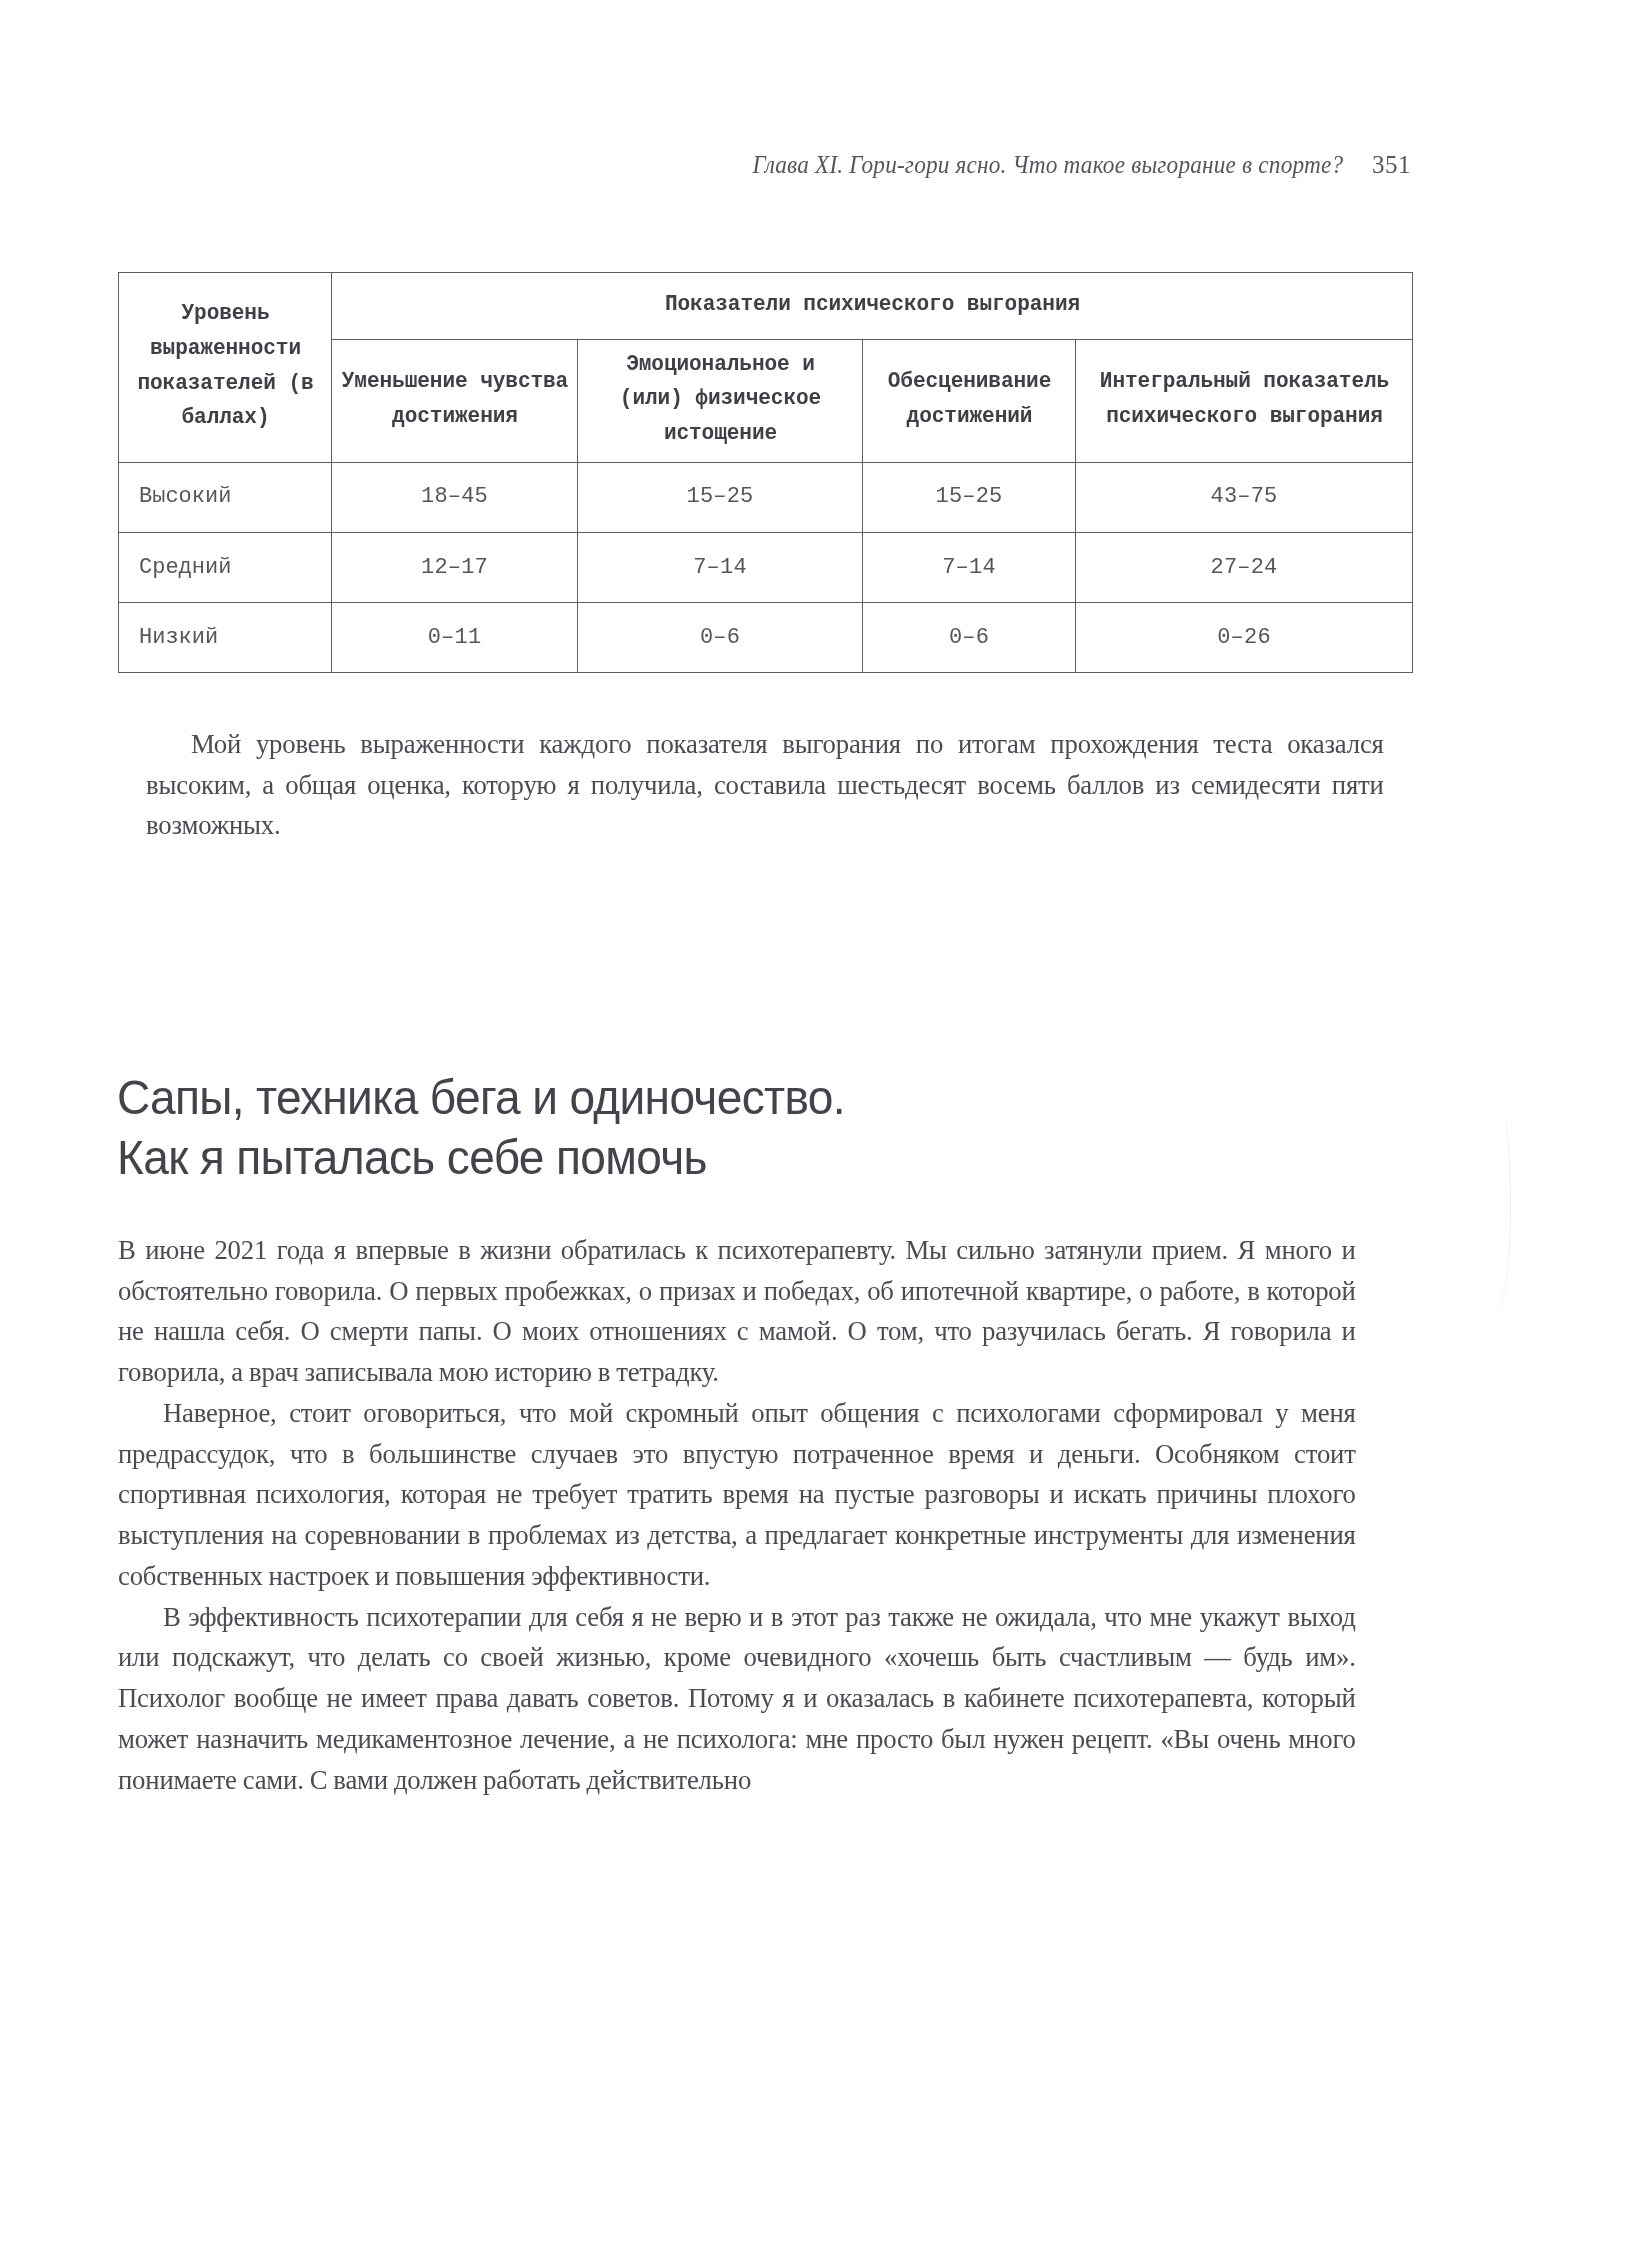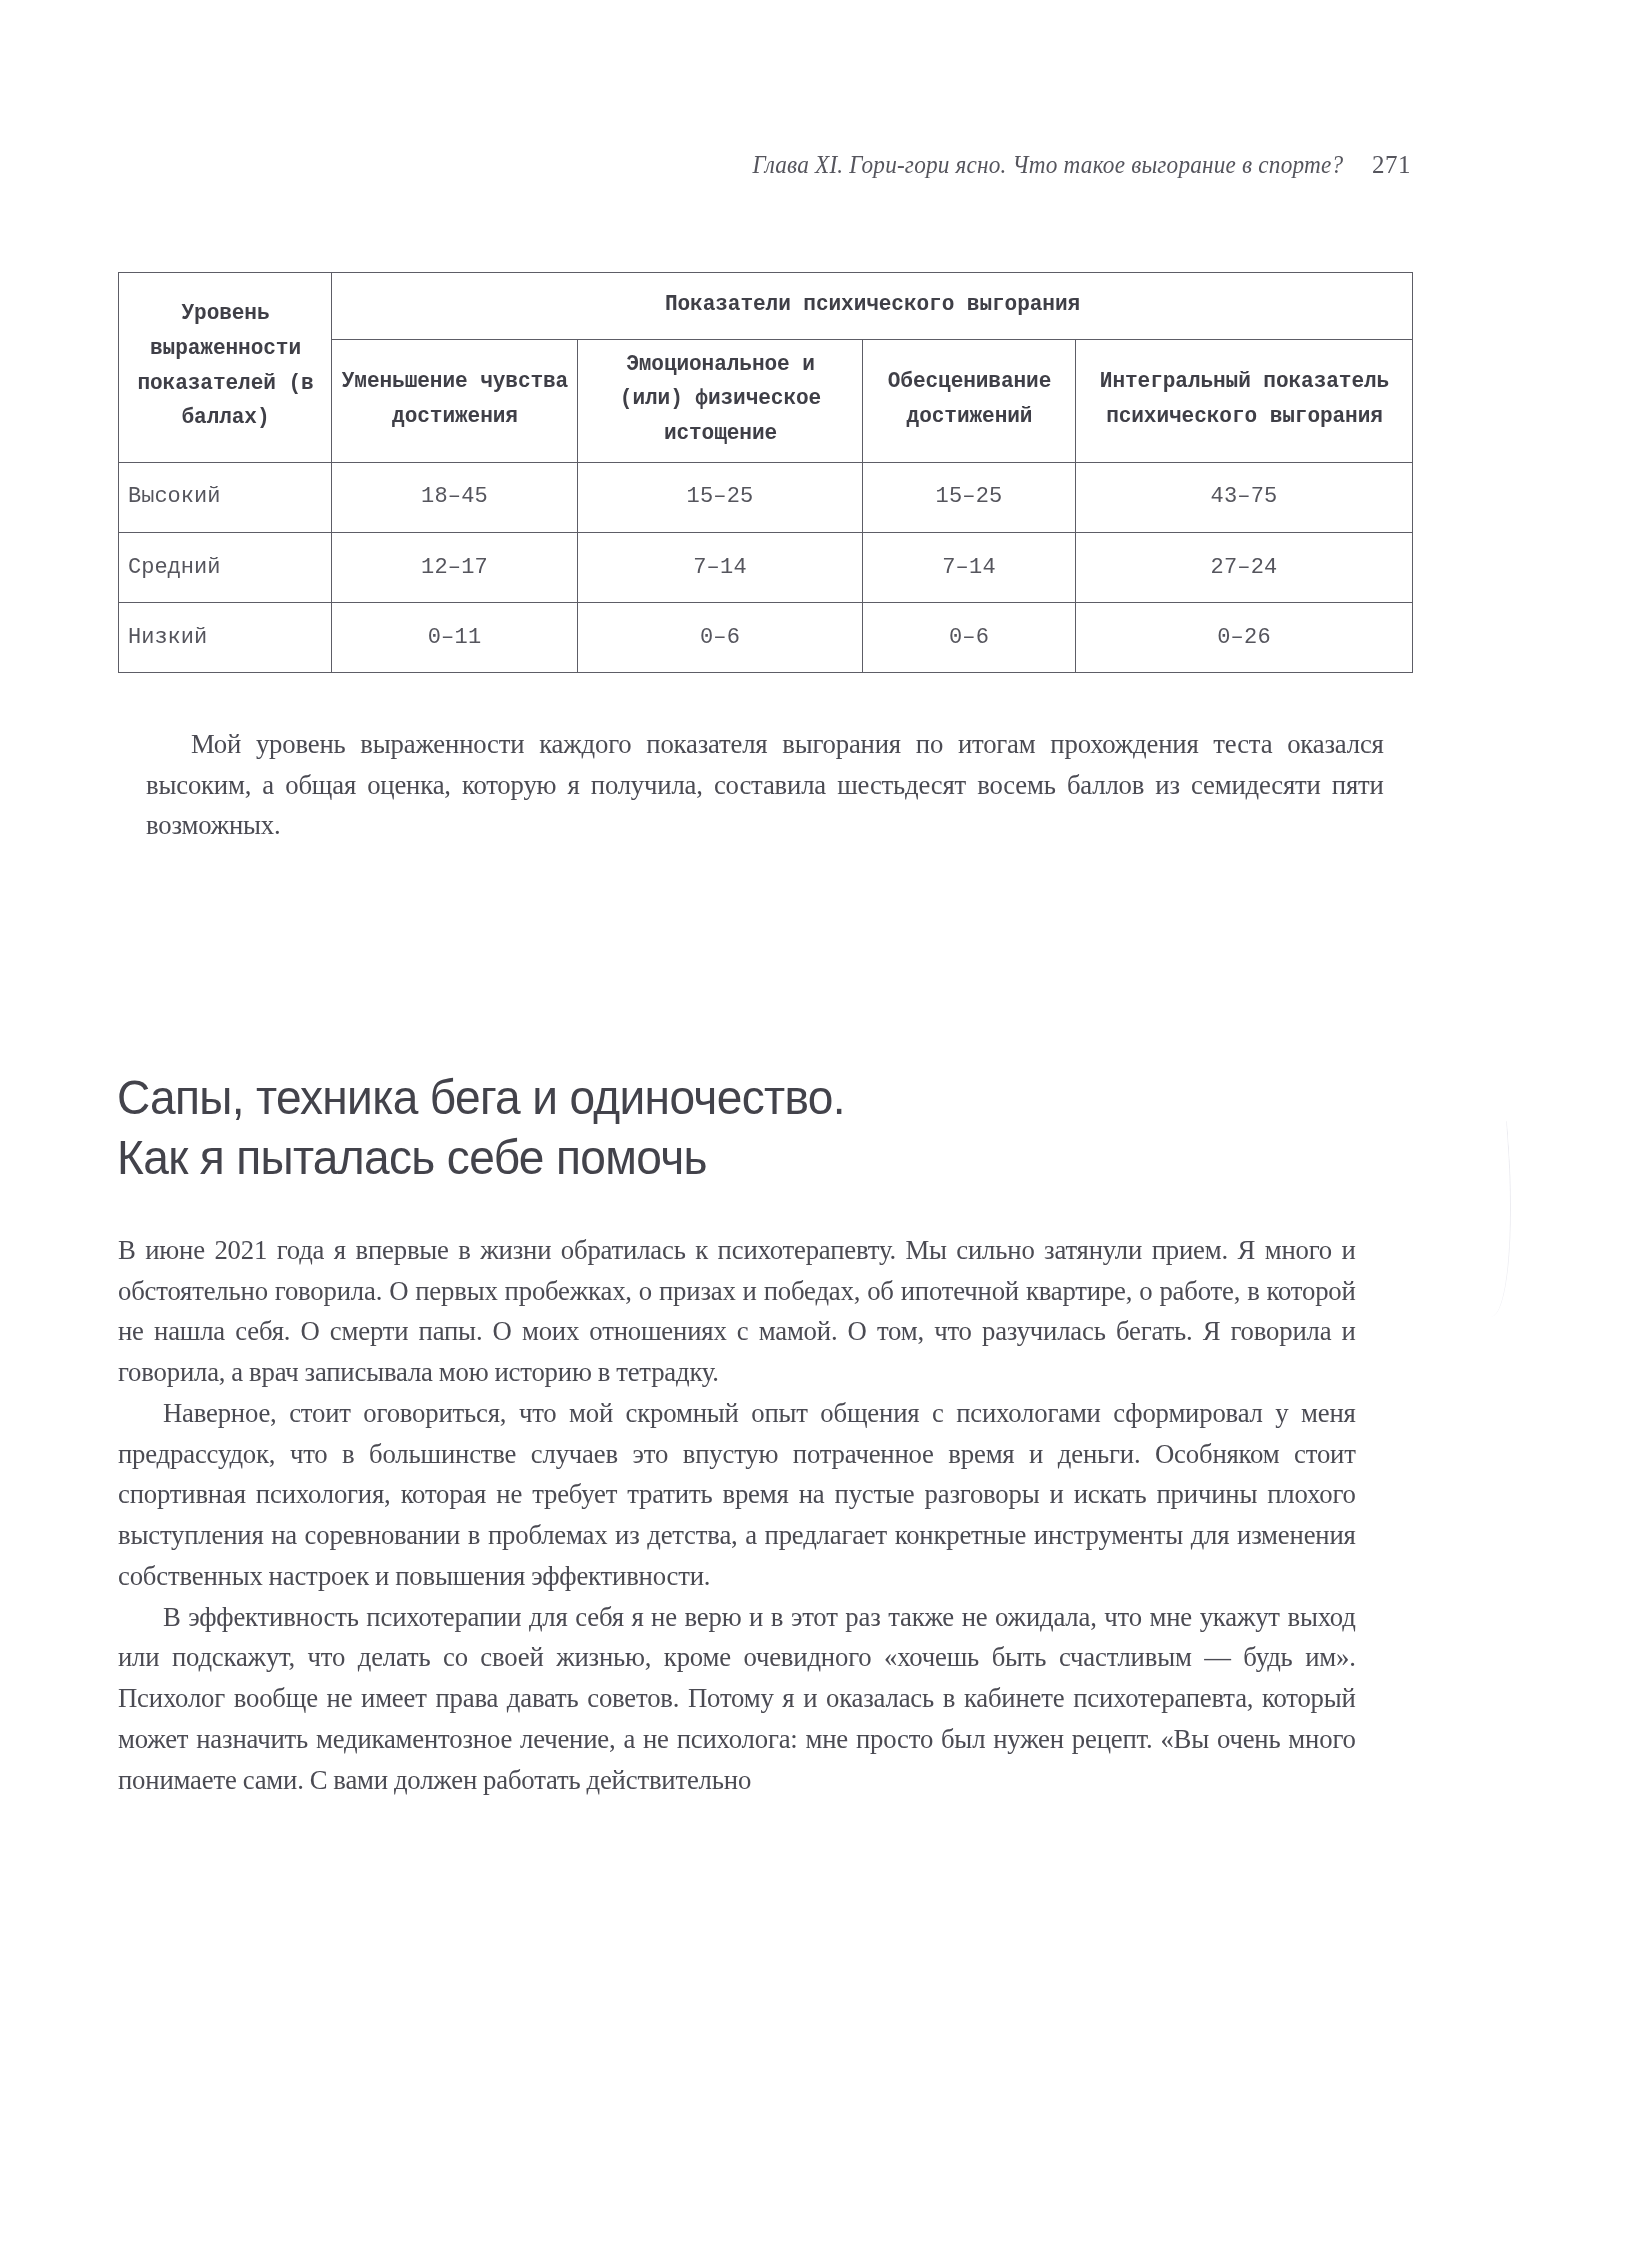--- a/index.html
+++ b/index.html
@@ -102,21 +102,21 @@
     font-weight: 400;
     font-size: 22px;
     line-height: 1.1;
     color: #55555d;
     height: 53px;
     padding: 8.1px 4.5px;
     letter-spacing: 0.2px;
   }
   .score-table .td-level {
     text-align: left;
-    padding-left: 9px;
+    padding-left: 20px;
     letter-spacing: 0;
   }
   .col-level   { width: 213px; }
   .col-m1      { width: 246px; }
   .col-m2      { width: 285px; }
   .col-m3      { width: 213px; }
   .col-m4      { width: 337px; }
 
   
   .body-col {
@@ -167,21 +167,21 @@
 </style>
 </head>
 <body>
 
 <div class="page">
 
   <div class="scan-artifact"></div>
 
   <div class="running-head">
     <span class="rh-title">Глава XI. Гори-гори ясно. Что такое выгорание в спорте?</span>
-    <span class="rh-page">271</span>
+    <span class="rh-page">351</span>
   </div>
 
   <table class="score-table">
     <colgroup>
       <col class="col-level">
         <col class="col-m1">
         <col class="col-m2">
         <col class="col-m3">
         <col class="col-m4">
     </colgroup>

